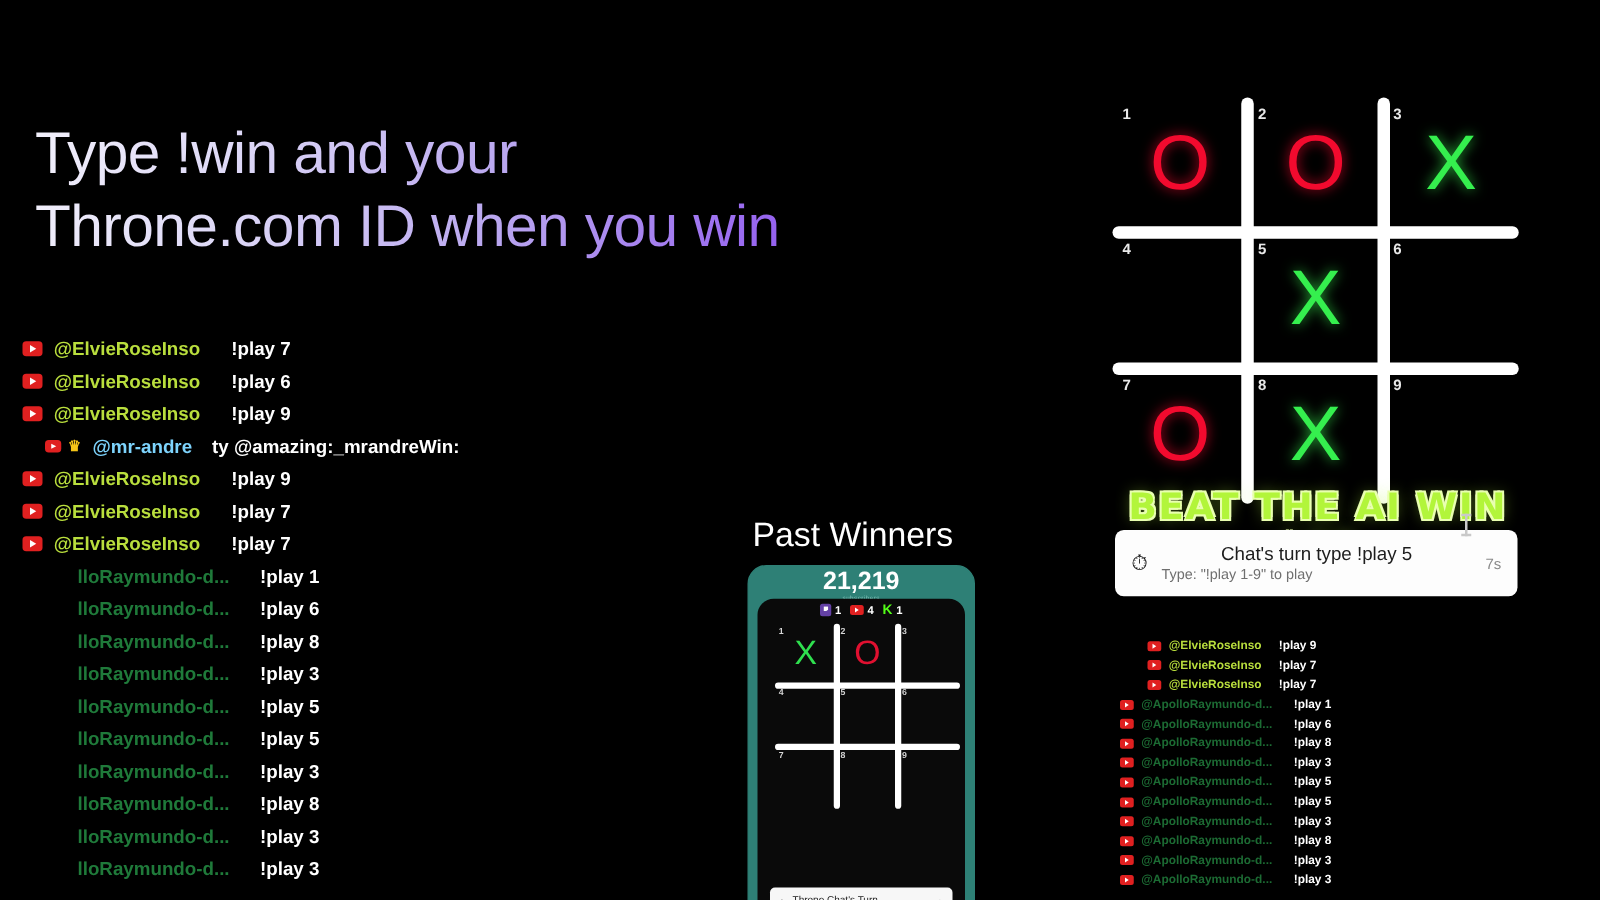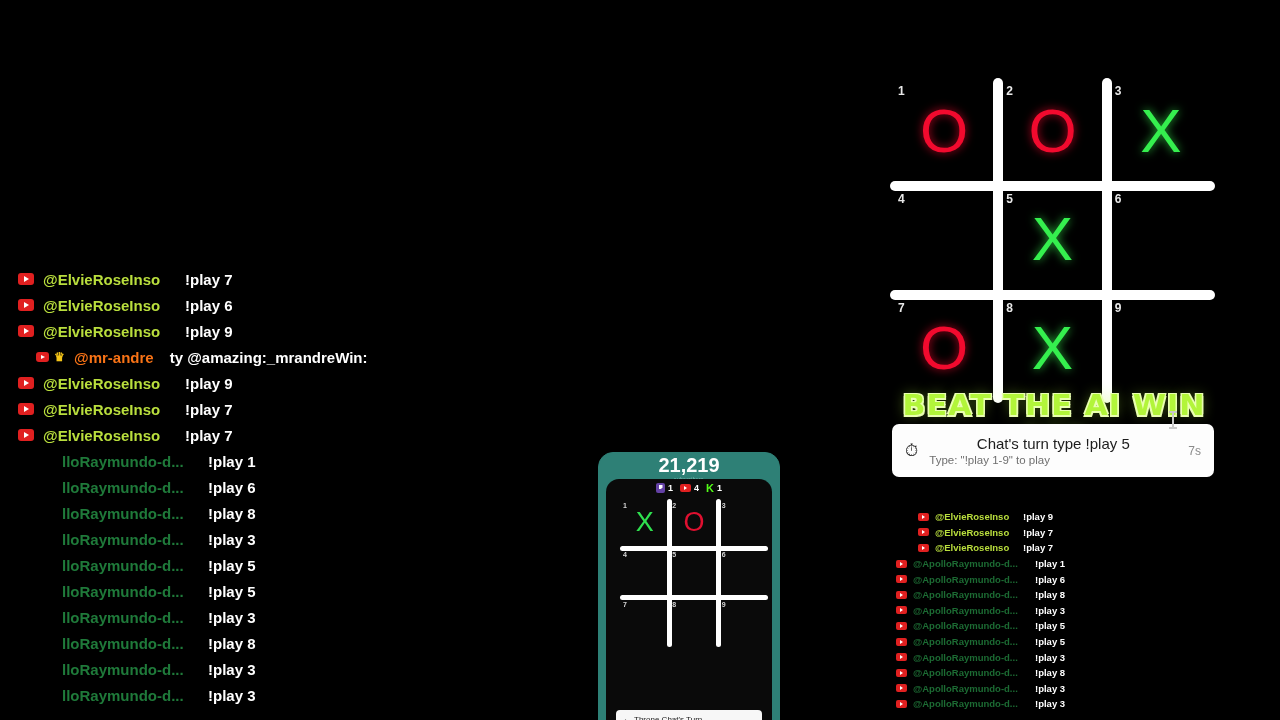--- a/index.html
+++ b/index.html
@@ -48,21 +48,21 @@
   .yt-icon.small::after { left:5px; top:2.5px; border-left-width:4px; border-top-width:2.5px; border-bottom-width:2.5px; }
   .crown-icon {
     display:inline-block; width:13px; height:11px; flex:0 0 auto;
     color:#f5c518; font-size:12px; line-height:11px; text-align:center;
   }
 
   
   .row-a { padding-left:18px; }
   .row-a .uname { margin-left:9px; width:142px; color:#b9de3d; }
   .row-b { padding-left:36px; }
-  .row-b .uname { margin-left:8px; color:#f97316; }
+  .row-b .uname { margin-left:8px; color:#7dd3fc; }
   .row-b .msg { margin-left:16px; }
   .row-c { padding-left:0px;margin-left:36px; }
   .row-c .uname { width:172px; color:#1f7a3a; padding-left:26px; }
 
   
   #past-winners-title {
     position:absolute; left:602px; top:413px;
     font-size:27px; color:#ffffff; letter-spacing:0px;
   }
   #phone-panel {
@@ -179,20 +179,22 @@
   .rrow-b { padding-left:18px; }
   .rrow-b .uname { margin-left:6px; width:122px; color:#1c6b33; }
   .yt-icon.tiny { width:11px; height:8px; border-radius:2px; }
   .yt-icon.tiny::after { left:4px; top:2px; border-left-width:3px; border-top-width:2px; border-bottom-width:2px; }
 </style>
 </head>
 <body>
 
 <div id="stage">
 
+  <div id="headline">Type !win and your
+Throne.com ID when you win</div>
 
   <div id="left-chat">
       <div class="chat-row row-a">
         <span class="badges">
           <span class="yt-icon"></span>
         </span>
         <span class="uname">@ElvieRoseInso</span>
         <span class="msg">!play 7</span>
       </div>
       <div class="chat-row row-a">
@@ -273,20 +275,21 @@
       <div class="chat-row row-c">
         <span class="uname">lloRaymundo-d...</span>
         <span class="msg">!play 3</span>
       </div>
       <div class="chat-row row-c">
         <span class="uname">lloRaymundo-d...</span>
         <span class="msg">!play 3</span>
       </div>
     </div>
 
+  <div id="past-winners-title">Past Winners</div>
 
   <div id="phone-panel">
     <div id="phone-count">21,219</div>
     <div id="phone-subs">subscribers</div>
     <div id="phone-screen">
       <div id="mini-badges">
           <span class="mini-badge">
             <span class="tw-icon"></span>
             <span class="count">1</span>
           </span>

